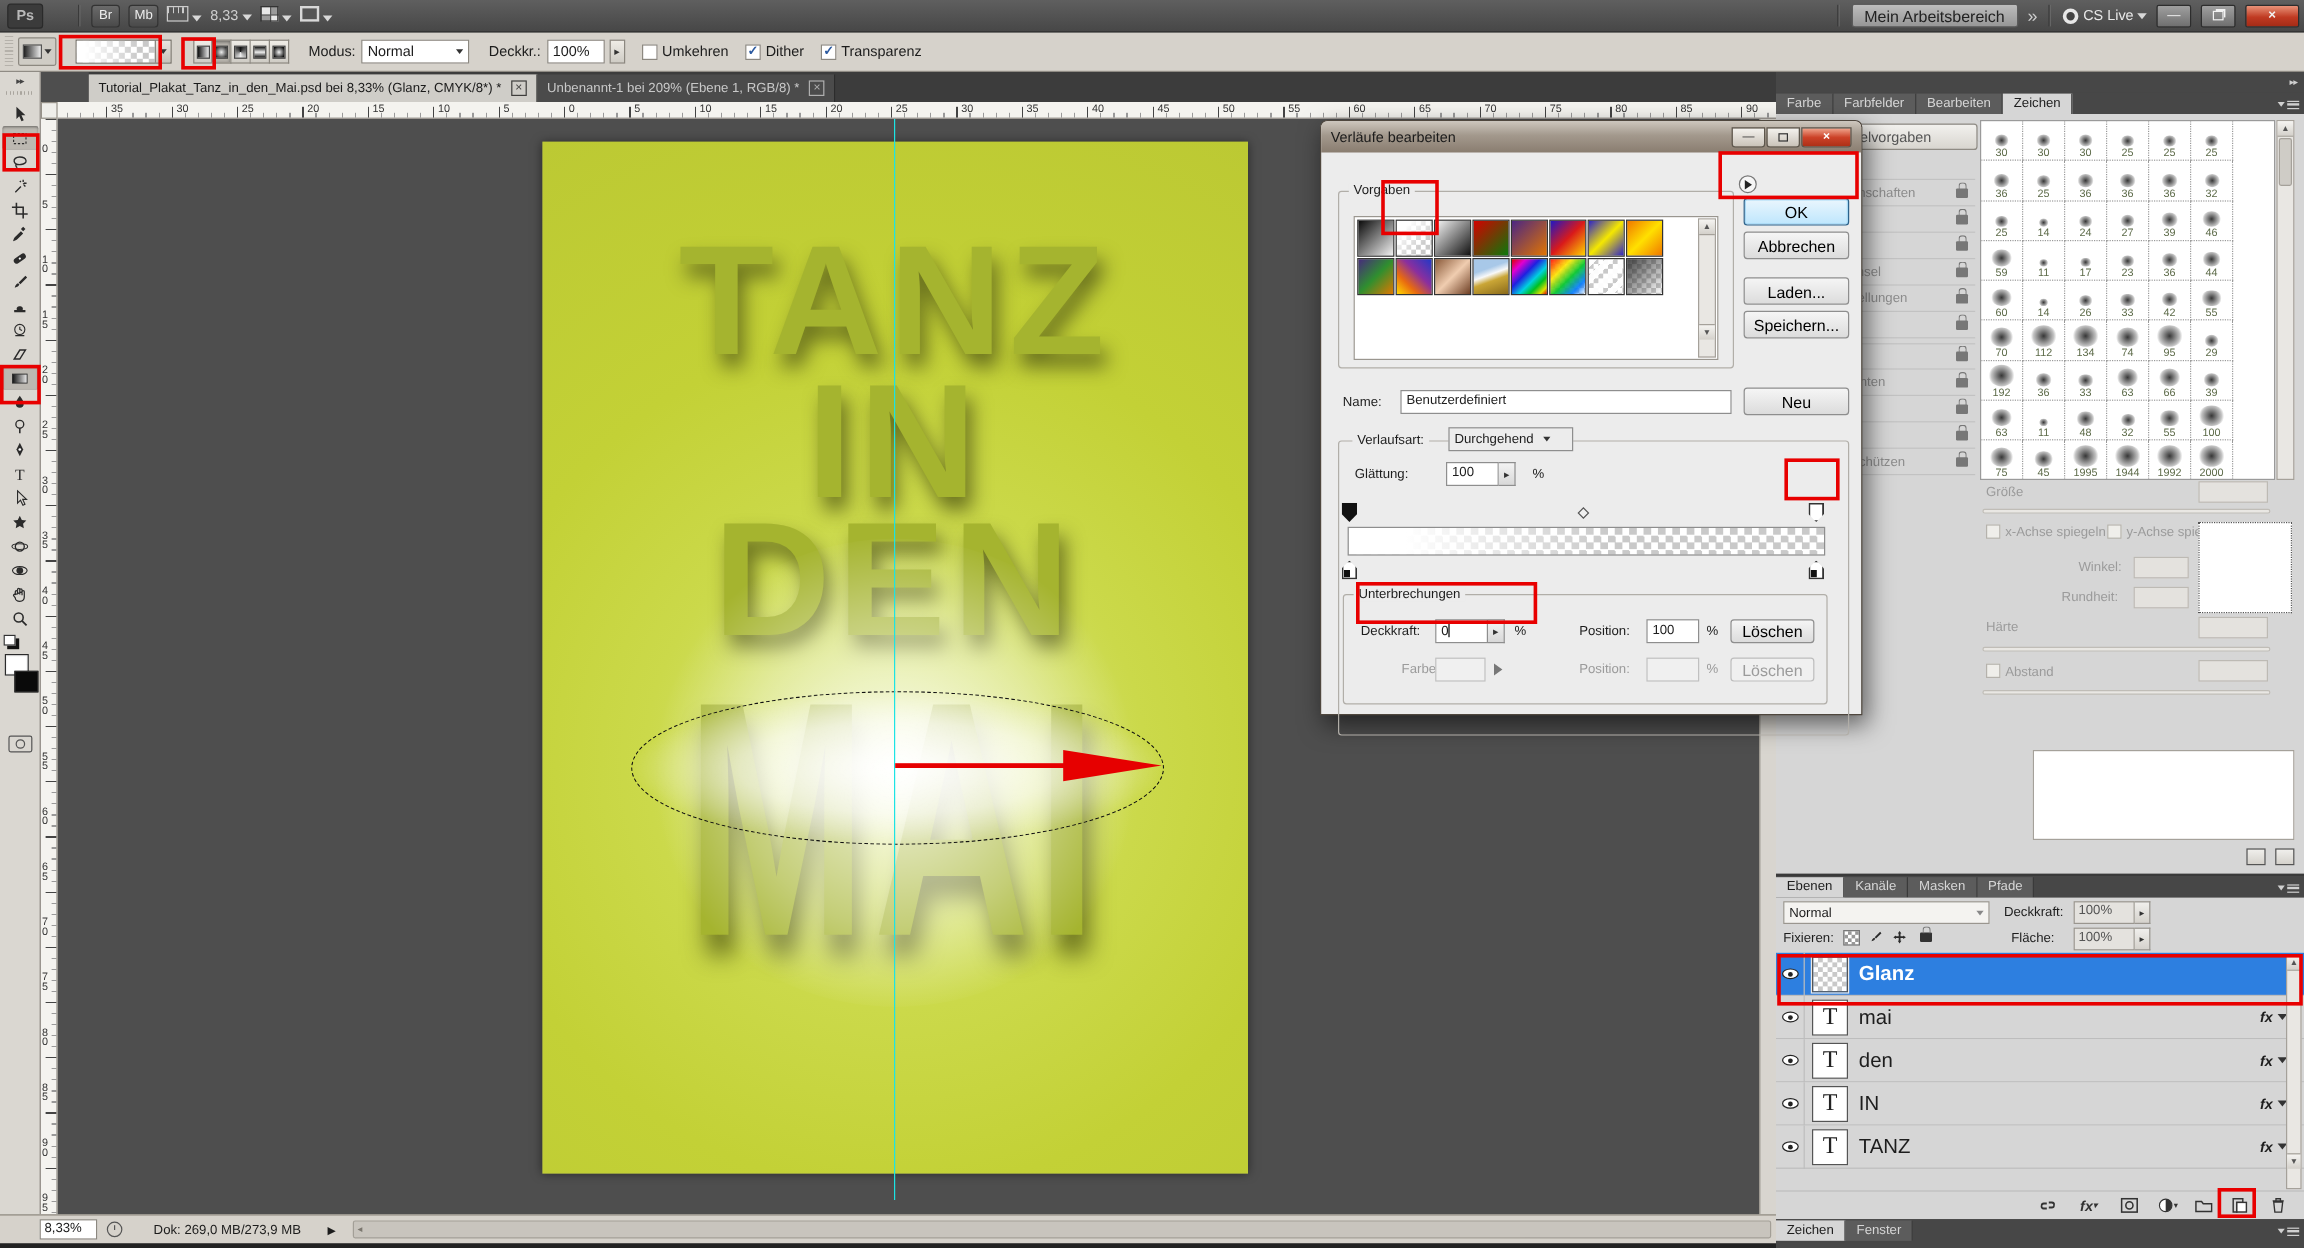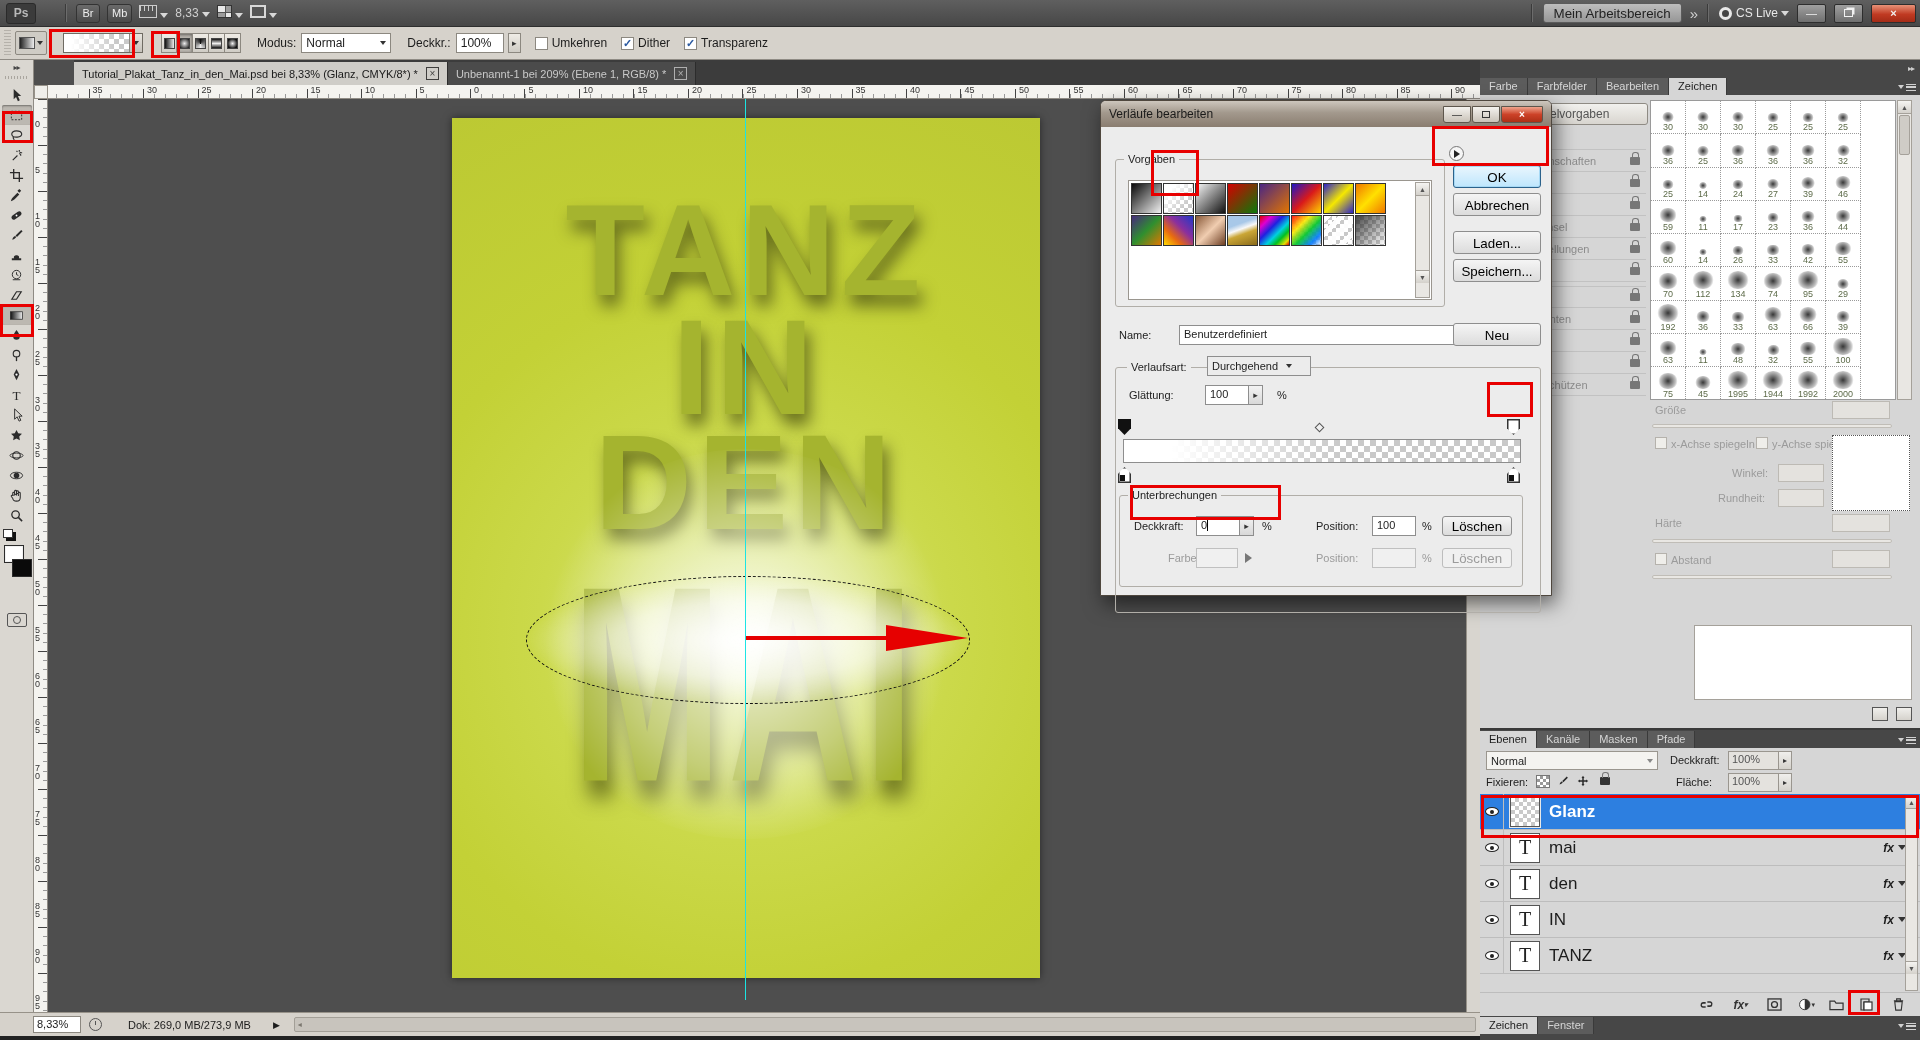--- a/index.html
+++ b/index.html
@@ -1066,21 +1066,21 @@
         </div>
       </div>
     </div>
 
     <button class="w7btn default" style="left:352px;top:38px;">OK</button>
     <button class="w7btn" style="left:352px;top:66px;">Abbrechen</button>
     <button class="w7btn" style="left:352px;top:104px;">Laden...</button>
     <button class="w7btn" style="left:352px;top:132px;">Speichern...</button>
 
     <span class="abs" style="left:18px;top:202px;">Name:</span>
-    <span class="tfield" style="left:78px;top:198px;width:276px;">Benutzerdefiniert</span>
+    <span class="tfield" style="left:66px;top:198px;width:276px;">Benutzerdefiniert</span>
     <button class="w7btn" style="left:352px;top:196px;">Neu</button>
 
     <div class="gbox" style="left:14px;top:240px;width:426px;height:246px;"></div>
     <span class="abs" style="left:26px;top:234px;background:#ececec;padding:0 4px;">Verlaufsart:</span>
     <span class="dcombo" style="left:106px;top:229px;width:104px;background:#ececec;">
       <span>Durchgehend</span>
         <span class="ob-caret"></span>
     </span>
     <span class="abs" style="left:28px;top:262px;">Glättung:</span>
     <span class="dspin" style="left:104px;top:258px;">

